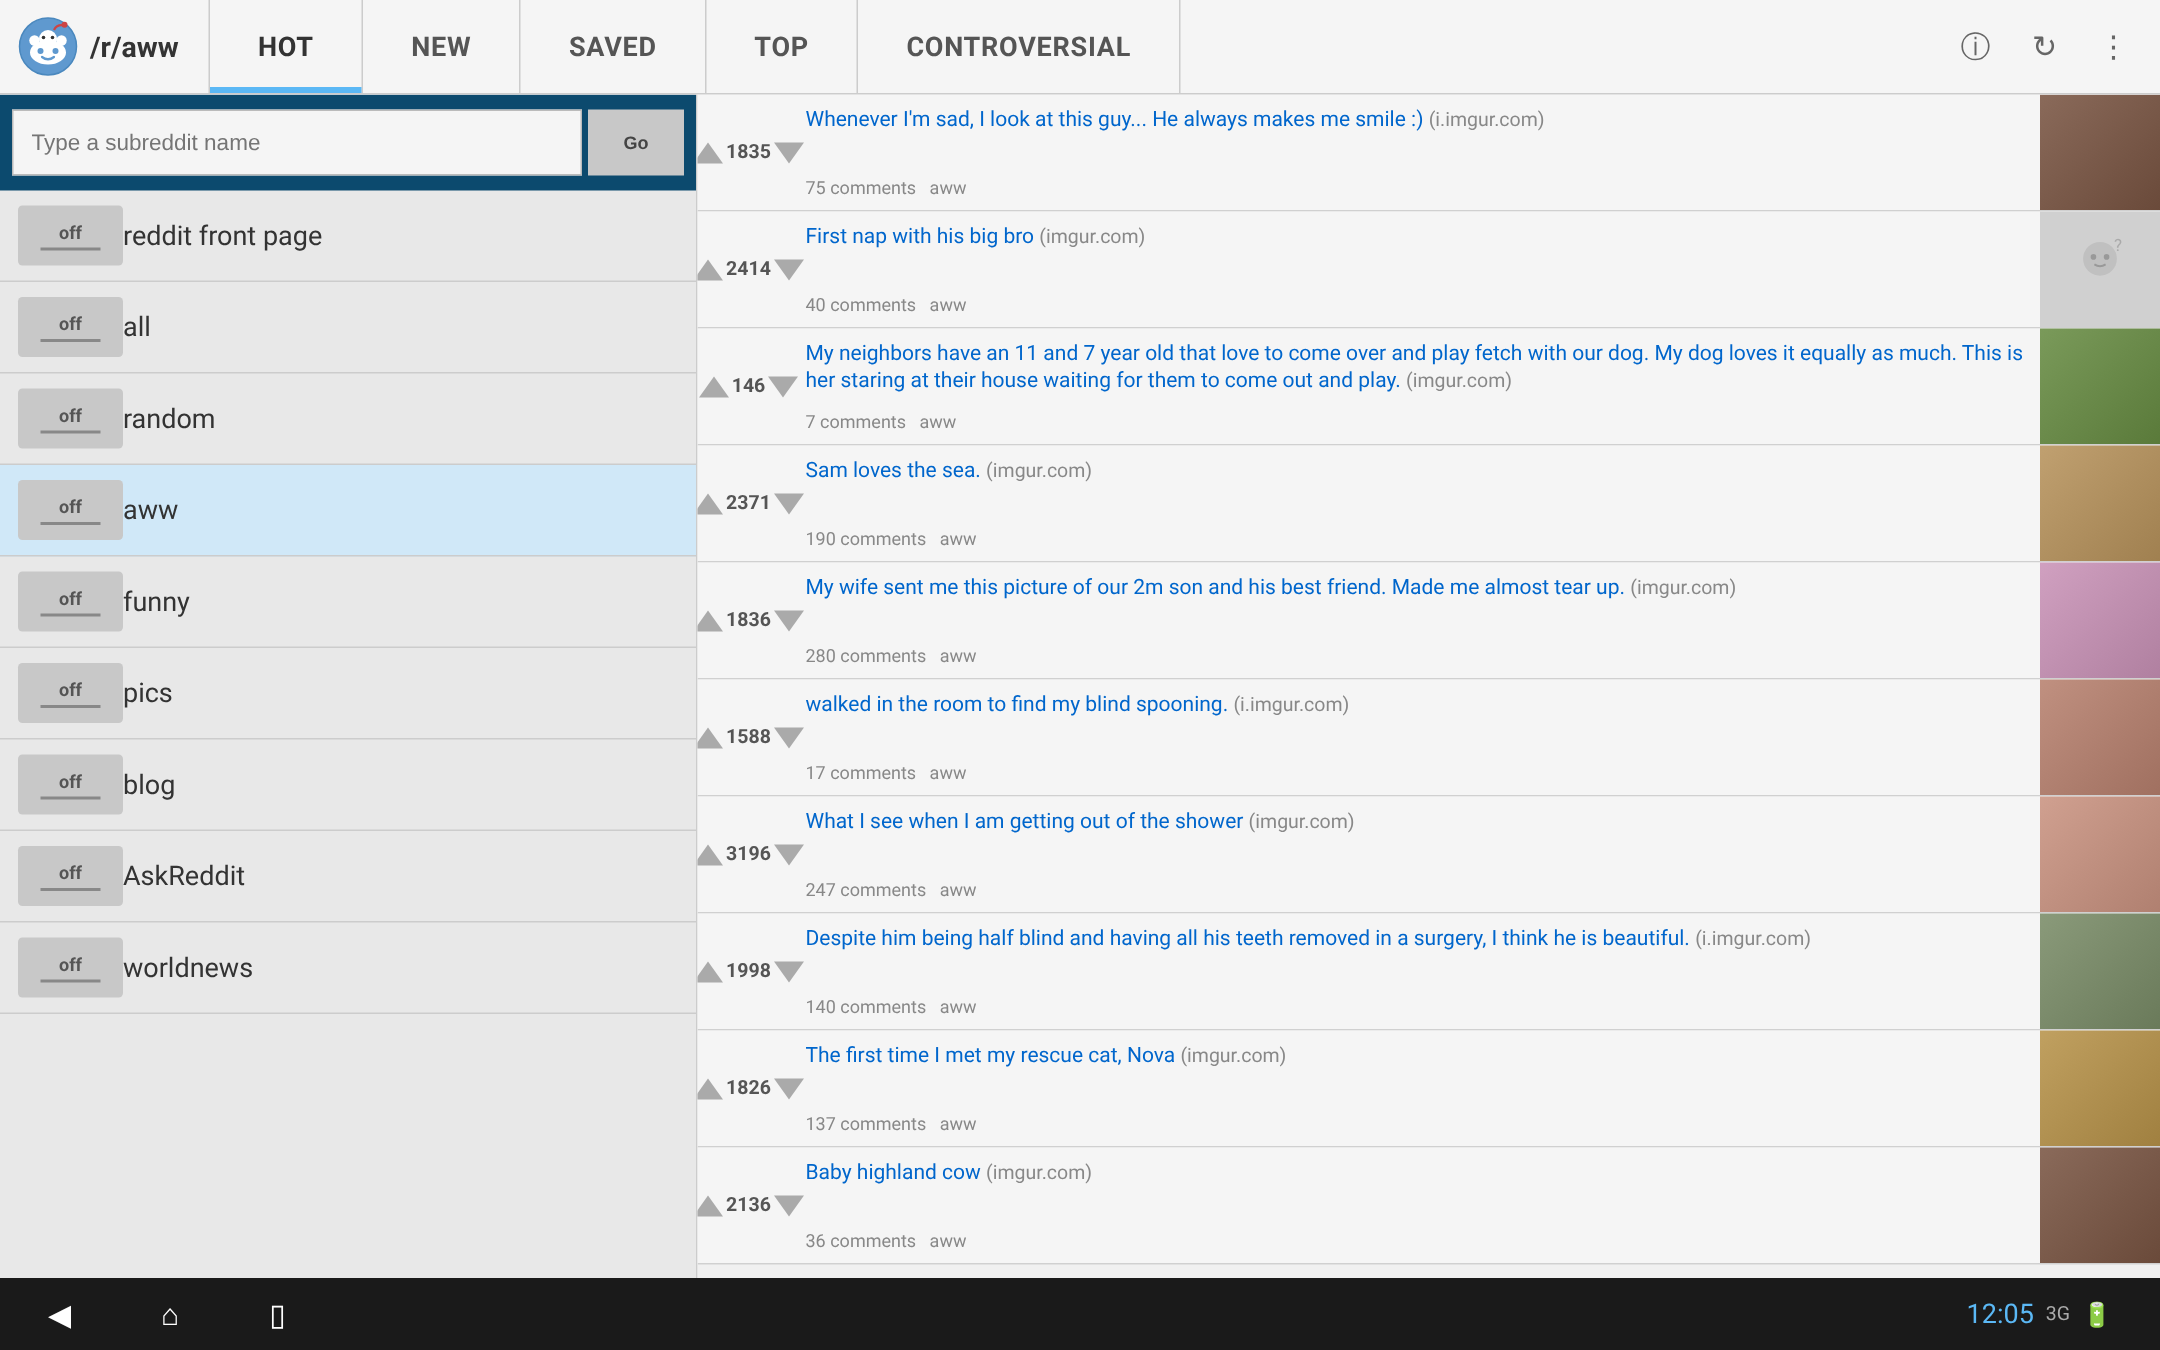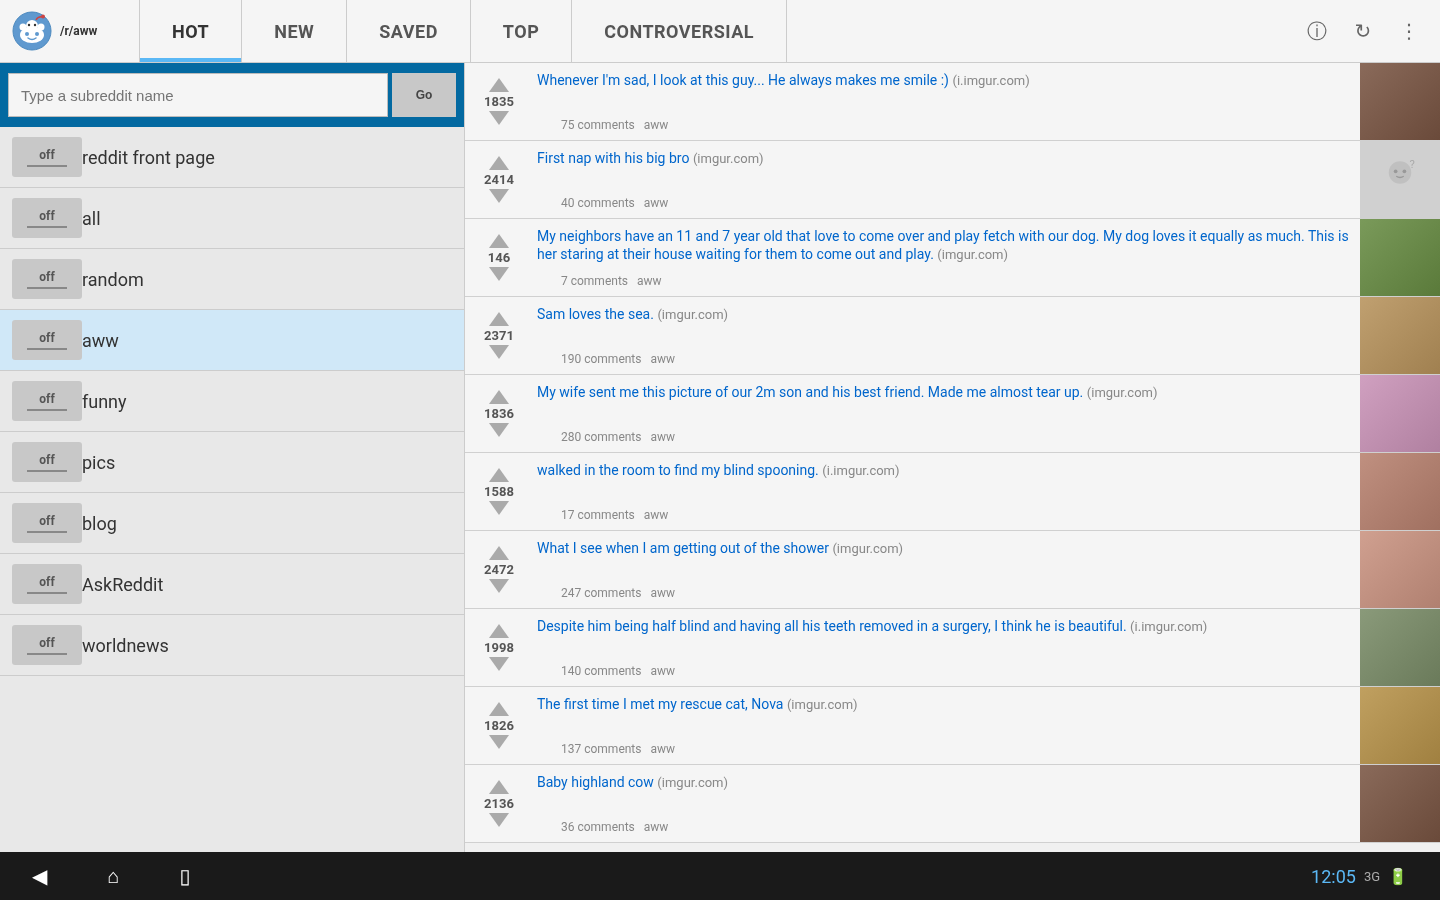--- a/index.html
+++ b/index.html
@@ -28,21 +28,21 @@
       padding: 0 12px;
       gap: 8px;
       min-width: 140px;
       border-right: 1px solid #ccc;
     }
     .reddit-logo {
       width: 40px;
       height: 40px;
     }
     .subreddit-name {
-      font-size: 12px;
+      font-size: 19px;
       font-weight: bold;
       color: #333;
     }
     .nav-tabs {
       display: flex;
       flex: 1;
     }
     .nav-tab {
       display: flex;
       align-items: center;
@@ -100,21 +100,21 @@
       display: flex;
       flex-direction: column;
       flex-shrink: 0;
       overflow-y: auto;
       border-right: 1px solid #ccc;
     }
     .search-bar {
       display: flex;
       padding: 10px 8px;
       gap: 4px;
-      background: #0369a1;
+      background: #0c4a6e;
     }
     .search-input {
       flex: 1;
       height: 44px;
       border: 1px solid #bbb;
       background: #f5f5f5;
       padding: 0 12px;
       font-size: 15px;
       color: #999;
       outline: none;
@@ -179,21 +179,21 @@
     .post-item {
       display: flex;
       align-items: stretch;
       border-bottom: 1px solid #d0d0d0;
       background: #f5f5f5;
       min-height: 78px;
     }
     .vote-section {
       width: 68px;
       display: flex;
-      flex-direction: column;
+      flex-direction: row;
       align-items: center;
       justify-content: center;
       padding: 4px 0;
       flex-shrink: 0;
       gap: 2px;
     }
     .vote-arrow {
       width: 0;
       height: 0;
       cursor: pointer;
@@ -234,21 +234,20 @@
       font-size: 13px;
     }
     .post-meta {
       margin-top: 4px;
       font-size: 12px;
       color: #888;
     }
     .post-meta .comments {
       color: #888;
       margin-right: 6px;
-      margin-left: 24px;
     }
     .post-meta .subreddit {
       color: #888;
     }
 
     .post-thumbnail {
       width: 80px;
       flex-shrink: 0;
       background: #ccc;
       overflow: hidden;
@@ -533,21 +532,21 @@
           <span class="comments">17 comments</span>
           <span class="subreddit">aww</span>
         </div>
       </div>
       <div class="post-thumbnail thumb-6"></div>
     </div>
 
     <div class="post-item">
       <div class="vote-section">
         <div class="vote-arrow up"></div>
-        <span class="vote-count">2472</span>
+        <span class="vote-count">3196</span>
         <div class="vote-arrow down"></div>
       </div>
       <div class="post-content">
         <span class="post-title">
           <span>What I see when I am getting out of the shower</span>
           <span class="domain">(imgur.com)</span>
         </span>
         <div class="post-meta">
           <span class="comments">247 comments</span>
           <span class="subreddit">aww</span>

